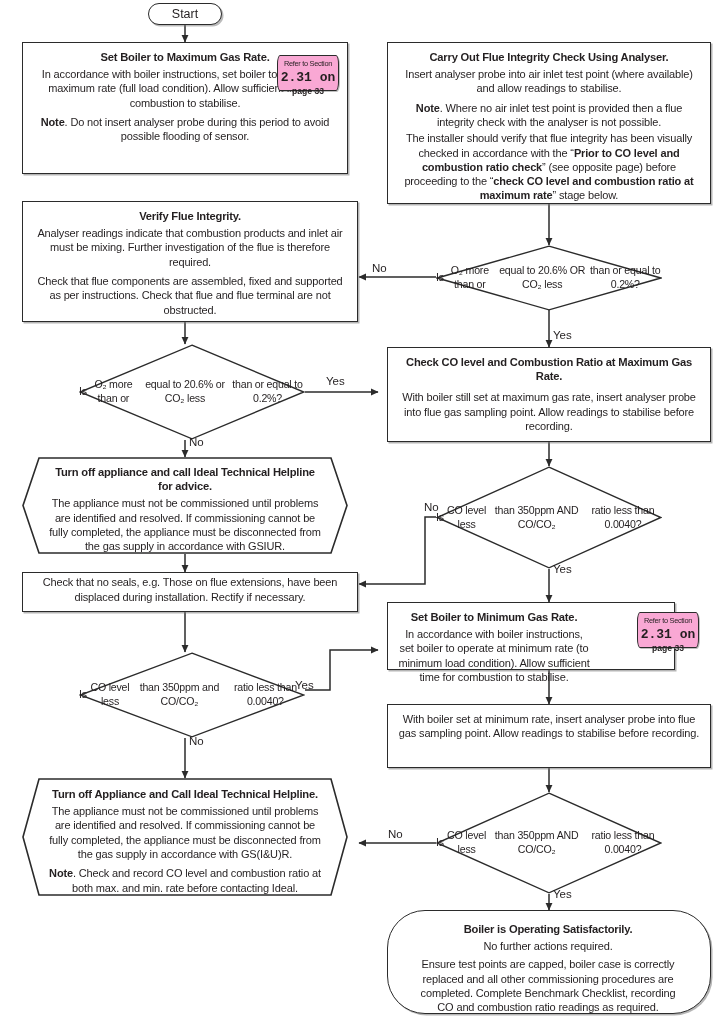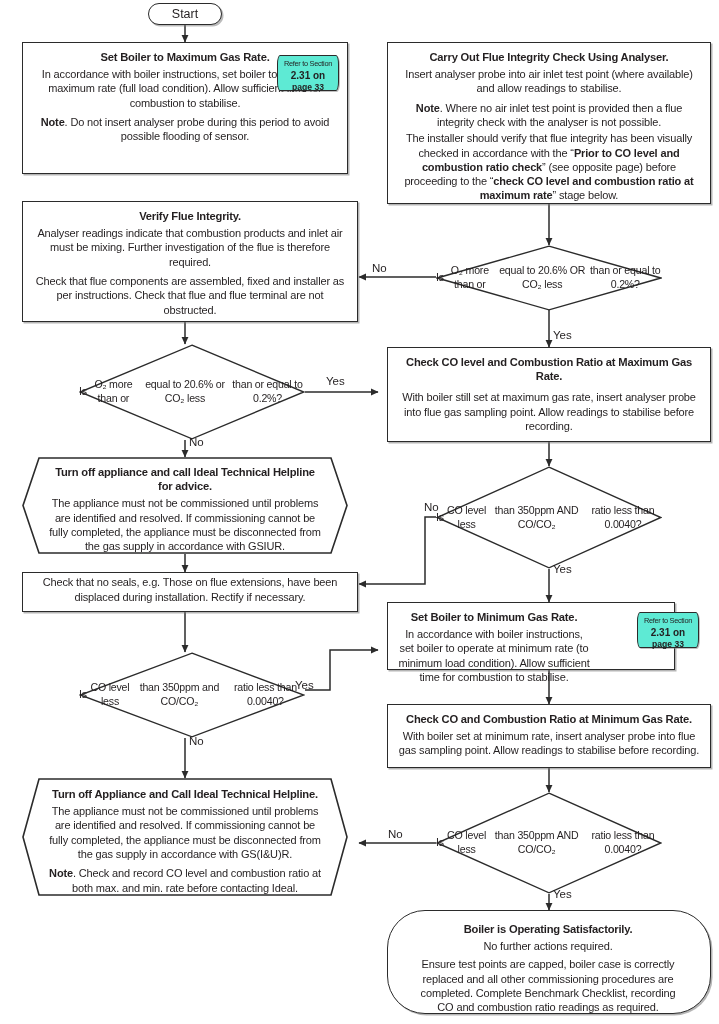--- a/index.html
+++ b/index.html
@@ -82,30 +82,30 @@
     letter-spacing: -0.15px;
   }
   .body + .body { margin-top: 5px; }
   .b { font-weight: bold; }
   
   .refnote {
     position: absolute;
     box-sizing: border-box;
     border: 1.2px solid #2b2b2b;
     border-radius: 3px/9px;
-    background: #5eead4;
+    background: #f9a8d4;
     text-align: center;
     font-size: 7.4px;
     line-height: 1.32;
     padding: 3px 2px 4px;
     color: #231f20;
     box-shadow: 1px 1px 0 rgba(130,130,130,0.5);
   }
   .refnote .rl1 { display: block; letter-spacing: -0.3px; }
-  .refnote .rl2 { display: block; font-weight: bold; font-size: 10px; }
+  .refnote .rl2 { display: block; font-weight: bold; font-size: 13px; font-family: Liberation Mono, monospace; }
   .refnote .rl3 { display: block; font-weight: bold; font-size: 8.6px; }
   
   .diamond {
     position: absolute;
   }
   .diamond svg { position: absolute; left: 0; top: 0; }
   .diamond .dtext {
     position: absolute;
     left: 0; top: 0;
     width: 100%;
@@ -199,21 +199,21 @@
   <div class="node rect pad" style="left:387px; top:42px; width:324px; height:162px;">
     <p class="ttl">Carry Out Flue Integrity Check Using Analyser.</p>
     <p class="body">Insert analyser probe into air inlet test point (where available) and allow readings to stabilise.</p>
     <p class="body"><span class="b">Note</span><span>. Where no air inlet test point is provided then a flue integrity check with the analyser is not possible.</span></p>
     <p class="body" style="margin-top:2px;"><span>The installer should verify that flue integrity has been visually checked in accordance with the “</span><span class="b">Prior to CO level and combustion ratio check</span><span>” (see opposite page) before proceeding to the  “</span><span class="b">check CO level and combustion ratio at maximum rate</span><span>” stage below.</span></p>
   </div>
 
   <div class="node rect pad" style="left:22px; top:201px; width:336px; height:121px;">
     <p class="ttl">Verify Flue Integrity.</p>
     <p class="body">Analyser readings indicate that combustion products and inlet air must be mixing. Further investigation of the flue is therefore required.</p>
-    <p class="body">Check that flue components are assembled, fixed and installer as per instructions. Check that flue and flue terminal are not obstructed.</p>
+    <p class="body">Check that flue components are assembled, fixed and supported as per instructions. Check that flue and flue terminal are not obstructed.</p>
   </div>
 
   <div class="diamond" style="left:436px; top:245px; width:226px; height:66px;">
     <svg width="226" height="66" viewBox="0 0 226 66">
       <polygon points="113,1.2 224.8,33 113,64.8 1.2,33" fill="#ffffff" stroke="#2b2b2b" stroke-width="1.4"></polygon>
     </svg>
     <div class="dtext">
       <span class="l0">Is</span>
       <span>O₂ more than or</span>
       <span>equal to 20.6% OR CO₂ less</span>
@@ -288,21 +288,20 @@
     <p class="ttl" style="padding-right:74px;">Set Boiler to Minimum Gas Rate.</p>
     <p class="body" style="padding-right:74px;">In accordance with boiler instructions, set boiler to operate at minimum rate (to minimum load condition).  Allow sufficient time for combustion to stabilise.</p>
     <div class="refnote" style="left:249px; top:9px; width:62px; height:36px;">
       <span class="rl1">Refer to Section</span>
       <span class="rl2">2.31 on</span>
       <span class="rl3">page 33</span>
     </div>
   </div>
 
   <div class="node rect pad" style="left:387px; top:704px; width:324px; height:64px;">
-    <p class="ttl">Check CO and Combustion Ratio at Minimum Gas Rate.</p>
     <p class="body">With boiler set at minimum rate, insert analyser probe into flue gas sampling point.  Allow readings to stabilise before recording.</p>
   </div>
 
   <div class="diamond" style="left:436px; top:792px; width:226px; height:102px;">
     <svg width="226" height="102" viewBox="0 0 226 102">
       <polygon points="113,1.2 224.8,51 113,100.8 1.2,51" fill="#ffffff" stroke="#2b2b2b" stroke-width="1.4"></polygon>
     </svg>
     <div class="dtext">
       <span class="l0">Is</span>
       <span>CO level less</span>

